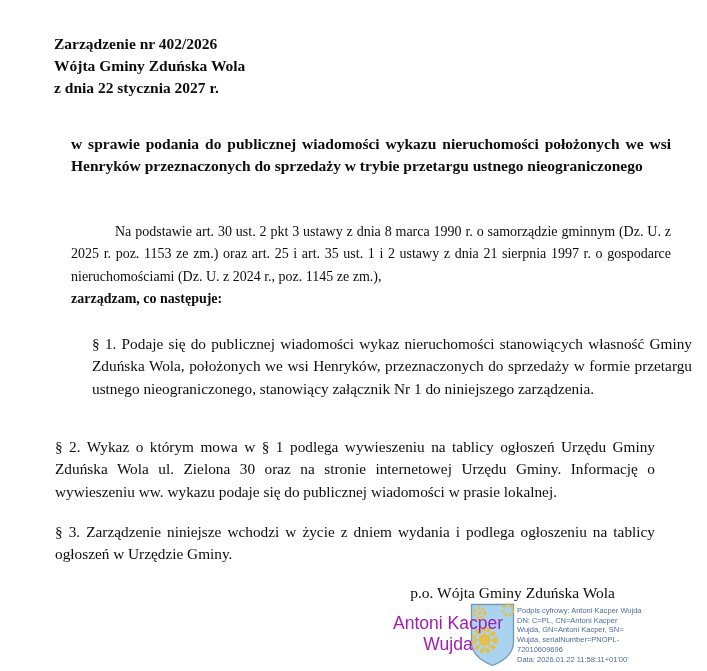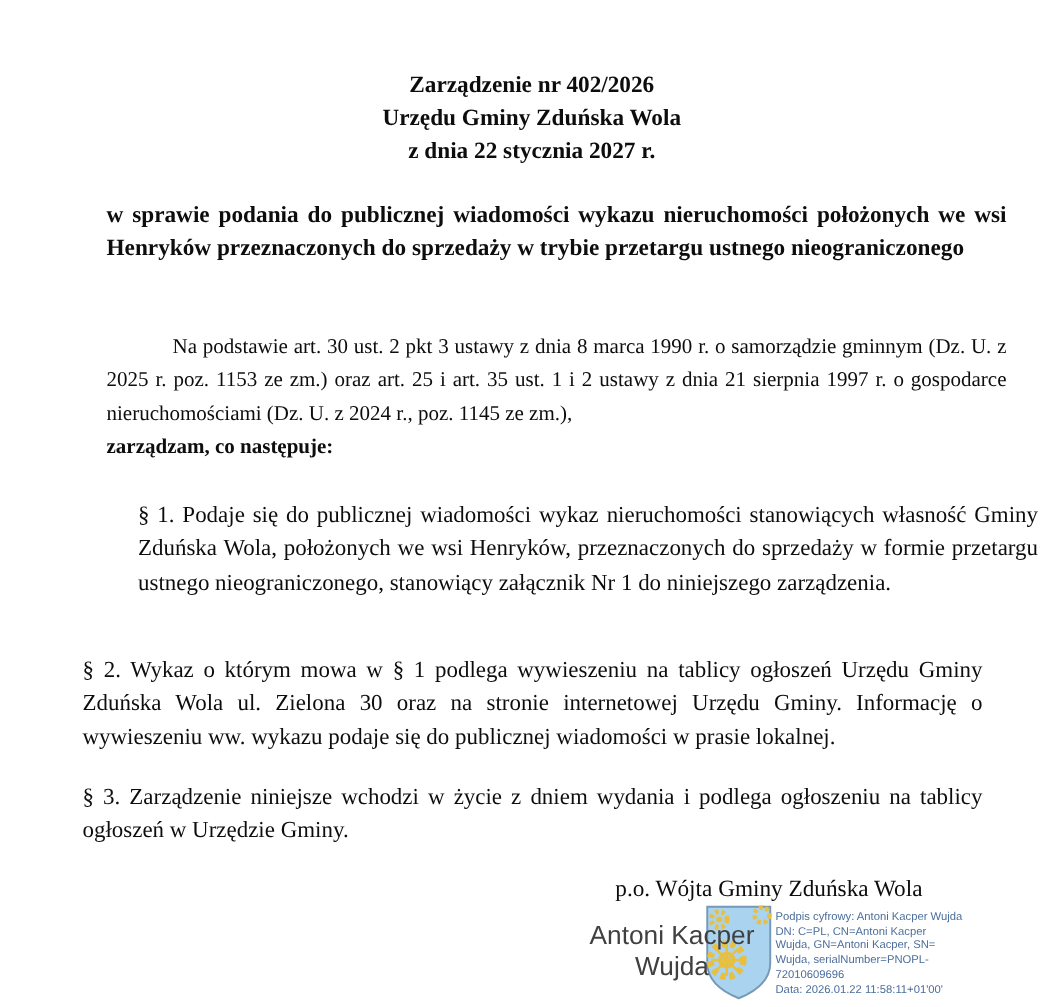--- a/index.html
+++ b/index.html
@@ -11,22 +11,22 @@
     color: #0d0d0d;
   }
   .page {
     position: relative;
     width: 707px; height: 671px;
     background: #ffffff;
   }
   
   .title-block {
     position: absolute;
-    top: 46px; left: 54px; width: 601px;
-    text-align: center;
+    top: 33px; left: 54px; width: 601px;
+    text-align: left;
     font-weight: bold;
     font-size: 15.5px;
     line-height: 22px;
   }
   
   .subject {
     position: absolute;
     top: 117px; left: 55px; width: 600px;
     margin: 16px;
     font-weight: bold;
@@ -67,21 +67,21 @@
     text-align: right;
     font-size: 15.5px;
   }
   .sig-name {
     position: absolute;
     top: 613px; left: 375px; width: 146px;
     text-align: center;
     font-family: "Liberation Sans", sans-serif;
     font-size: 17.5px;
     line-height: 21px;
-    color: #404040;
+    color: #a21caf;
     z-index: 2;
   }
   .crest {
     position: absolute;
     top: 602px; left: 469px;
     width: 47px; height: 66px;
     z-index: 1;
   }
   .stamp-text {
     position: absolute;
@@ -94,21 +94,21 @@
     z-index: 3;
   }
 </style>
 </head>
 <body style="background: rgb(255, 255, 255);">
 
 <div class="page">
 
   <div class="title-block">
     <div>Zarządzenie nr 402/2026</div>
-    <div>Urzędu Gminy Zduńska Wola</div>
+    <div>Wójta Gminy Zduńska Wola</div>
     <div>z dnia 22 stycznia 2027 r.</div>
   </div>
 
   <p class="subject">w sprawie podania do publicznej wiadomości wykazu nieruchomości położonych we wsi Henryków przeznaczonych do sprzedaży w trybie przetargu ustnego nieograniczonego</p>
 
   <p class="basis"><span>Na podstawie art. 30 ust. 2 pkt 3 ustawy z dnia 8 marca 1990 r. o samorządzie gminnym (Dz. U. z 2025 r. poz. 1153 ze zm.) oraz art. 25 i art. 35 ust. 1 i 2 ustawy z dnia 21 sierpnia 1997 r. o gospodarce nieruchomościami (Dz. U. z 2024 r., poz. 1145 ze zm.),</span><span class="closing">zarządzam, co następuje:</span></p>
 
   <p class="section section-1">§ 1. Podaje się do publicznej wiadomości wykaz nieruchomości stanowiących własność Gminy Zduńska Wola, położonych we wsi Henryków, przeznaczonych do sprzedaży w formie przetargu ustnego nieograniczonego, stanowiący załącznik Nr 1 do niniejszego zarządzenia.</p>
   <p class="section section-2">§ 2. Wykaz o którym mowa w § 1 podlega wywieszeniu na tablicy ogłoszeń Urzędu Gminy Zduńska Wola ul. Zielona 30 oraz na stronie internetowej Urzędu Gminy. Informację o wywieszeniu ww. wykazu podaje się do publicznej wiadomości w prasie lokalnej.</p>
   <p class="section section-3">§ 3. Zarządzenie niniejsze wchodzi w życie z dniem wydania i podlega ogłoszeniu na tablicy ogłoszeń w Urzędzie Gminy.</p>

